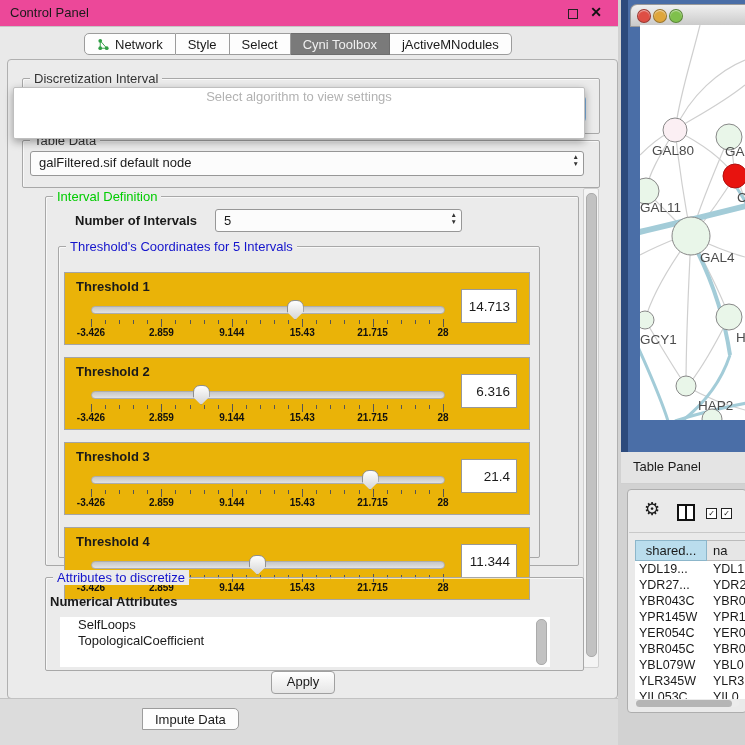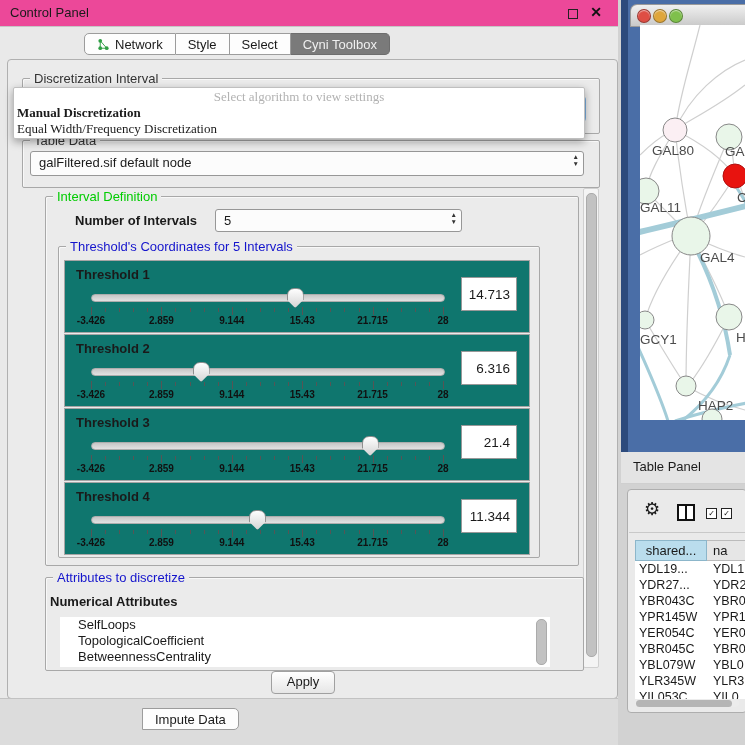--- a/index.html
+++ b/index.html
@@ -23,36 +23,36 @@
   .group>.gt{position:absolute;top:-8px;left:7px;background:#ebebeb;padding:0 4px;line-height:15px;white-space:nowrap;}
   .gt.green{color:#00cc00;}
   .gt.blue{color:#1414cc;}
   .gt.dark{color:#333;}
   .focuscombo{position:absolute;left:14px;top:18px;width:576px;height:54px;}
   .algcombo{position:absolute;left:22px;top:35px;width:552px;height:24px;background:#fff;border:2px solid #7aaede;border-radius:5px;}
   .combo{position:absolute;background:#fcfcfc;border:1px solid #979797;border-radius:3px;}
   .combo .cv{position:absolute;left:8px;top:3px;white-space:nowrap;}
   .stepper{position:absolute;right:4px;top:1px;display:flex;flex-direction:column;align-items:center;line-height:7px;font-size:6.5px;color:#333;}
   
-  .thrbox{position:relative;width:464px;height:71px;background:#0f766e;border:1px solid #a5a5a5;margin-bottom:1px;}
+  .thrbox{position:relative;width:464px;height:71px;background:#eab308;border:1px solid #a5a5a5;margin-bottom:1px;margin-top:12px;}
   .thrbox .tl{position:absolute;left:11px;top:6px;font-weight:bold;}
   .track{position:absolute;left:26px;top:33px;width:352px;height:6px;background:linear-gradient(#c6c6c6,#e2e2e2);border:1px solid #adadad;border-radius:4px;}
   .thumb{position:absolute;top:27px;width:15px;height:18px;background:linear-gradient(#fefefe,#d6d6d6);border:1px solid #8f8f8f;border-radius:7px 7px 2px 2px;clip-path:polygon(0 0,100% 0,100% 58%,50% 100%,0 58%);}
   .tick{position:absolute;width:1px;background:#555;}
   .tick.minor{top:47px;height:4px;}
   .tick.major{top:46px;height:8px;}
   .tlab{position:absolute;top:54px;transform:translateX(-50%);font-size:10px;font-weight:bold;color:#111;}
   .valbox{position:absolute;left:396px;top:16px;width:56px;height:34px;background:#fff;border:1px solid #989898;line-height:34px;text-align:right;padding-right:6px;box-sizing:border-box;font-size:13.5px;}
   .vscroll{position:absolute;left:575px;top:128px;width:14px;height:478px;background:#f4f4f4;border:1px solid #d0d0d0;border-radius:2px;}
   .vthumb{position:absolute;left:1.5px;top:4px;width:9px;height:462px;background:#c2c2c2;border:1px solid #ababab;border-radius:5px;}
   .attrlist{position:absolute;left:52px;top:557px;width:490px;height:50px;background:#fff;overflow:hidden;}
   .attrlist div{padding-left:18px;line-height:16px;white-space:nowrap;}
   .lscroll{position:absolute;left:528px;top:559px;width:9px;height:44px;background:#c2c2c2;border:1px solid #ababab;border-radius:5px;}
   .applybtn{position:absolute;left:263px;top:611px;width:62px;height:21px;background:linear-gradient(#ffffff,#e6e6e6);border:1px solid #a0a0a0;border-radius:4px;text-align:center;line-height:20px;}
-  .popup{position:absolute;left:13px;top:87px;width:570px;height:50px;background:#fff;border:1px solid #bfbfbf;border-radius:2px;box-shadow:0 3px 9px rgba(0,0,0,.35);z-index:60;font-family:Liberation Serif, serif;}
+  .popup{position:absolute;left:13px;top:87px;width:570px;height:50px;background:#fff;border:1px solid #bfbfbf;border-radius:2px;box-shadow:0 3px 9px rgba(0,0,0,.35);z-index:60;}
   .popup .hint{height:17px;line-height:17px;text-align:center;color:#b2b2b2;}
   .popup .opt{height:16px;line-height:16px;padding-left:3px;white-space:nowrap;}
   .popup .opt.b{font-weight:bold;}
   .bottomstrip{position:absolute;left:0;top:698px;width:618px;height:47px;background:#dcdcdc;border-top:1px solid #c2c2c2;}
   #bottomTabs{left:142px;top:9px;}
   
   .netwin{position:absolute;left:621px;top:0;width:124px;height:452px;background:#4a6ea7;}
   .darkstrip{position:absolute;left:0;top:0;width:7px;height:452px;background:#2c4a7c;}
   .mactitle{position:absolute;left:9px;top:4px;width:116px;height:21px;background:linear-gradient(#f0f0f0,#c9c9c9);border:1px solid #9a9a9a;border-right:none;border-radius:7px 0 0 0;}
   .light{position:absolute;top:4px;width:12px;height:12px;border-radius:50%;border:1px solid rgba(0,0,0,.3);box-shadow:inset 0 1px 1px rgba(255,255,255,.6);}
@@ -100,20 +100,23 @@
           <span>Network</span>
         </div>
         <div class="tab">
           <span>Style</span>
         </div>
         <div class="tab">
           <span>Select</span>
         </div>
         <div class="tab sel">
           <span>Cyni Toolbox</span>
+        </div>
+        <div class="tab">
+          <span>jActiveMNodules</span>
         </div>
       </div>
 
     <div class="panel">
 
       <div class="group focuscombo">
         <span class="gt dark">Discretization Interval</span>
       </div>
       <div class="algcombo"></div>
 
@@ -302,33 +305,28 @@
           <div class="vthumb"></div>
         </div>
 
       <div class="group" style="left:37px;top:517px;width:537px;height:92px;">
         <span class="gt blue">Attributes to discretize</span>
       </div>
       <span style="position:absolute;left:42px;top:534px;font-weight:bold;">Numerical Attributes</span>
       <div class="attrlist" id="attrList">
           <div>SelfLoops</div>
           <div>TopologicalCoefficient</div>
-          <div>BetweennessCentrality</div>
         </div>
       <div class="lscroll"></div>
 
       <div class="applybtn">Apply</div>
     </div>
 
     <div class="popup">
       <div class="hint">Select algorithm to view settings</div>
-      <div id="popupOpts">
-          <div class="opt b">Manual Discretization</div>
-          <div class="opt">Equal Width/Frequency Discretization</div>
-        </div>
     </div>
 
     <div class="bottomstrip">
       <div class="tabs" id="bottomTabs">
           <div class="tab">
             <span>Impute Data</span>
           </div>
         </div>
     </div>
   </div>

